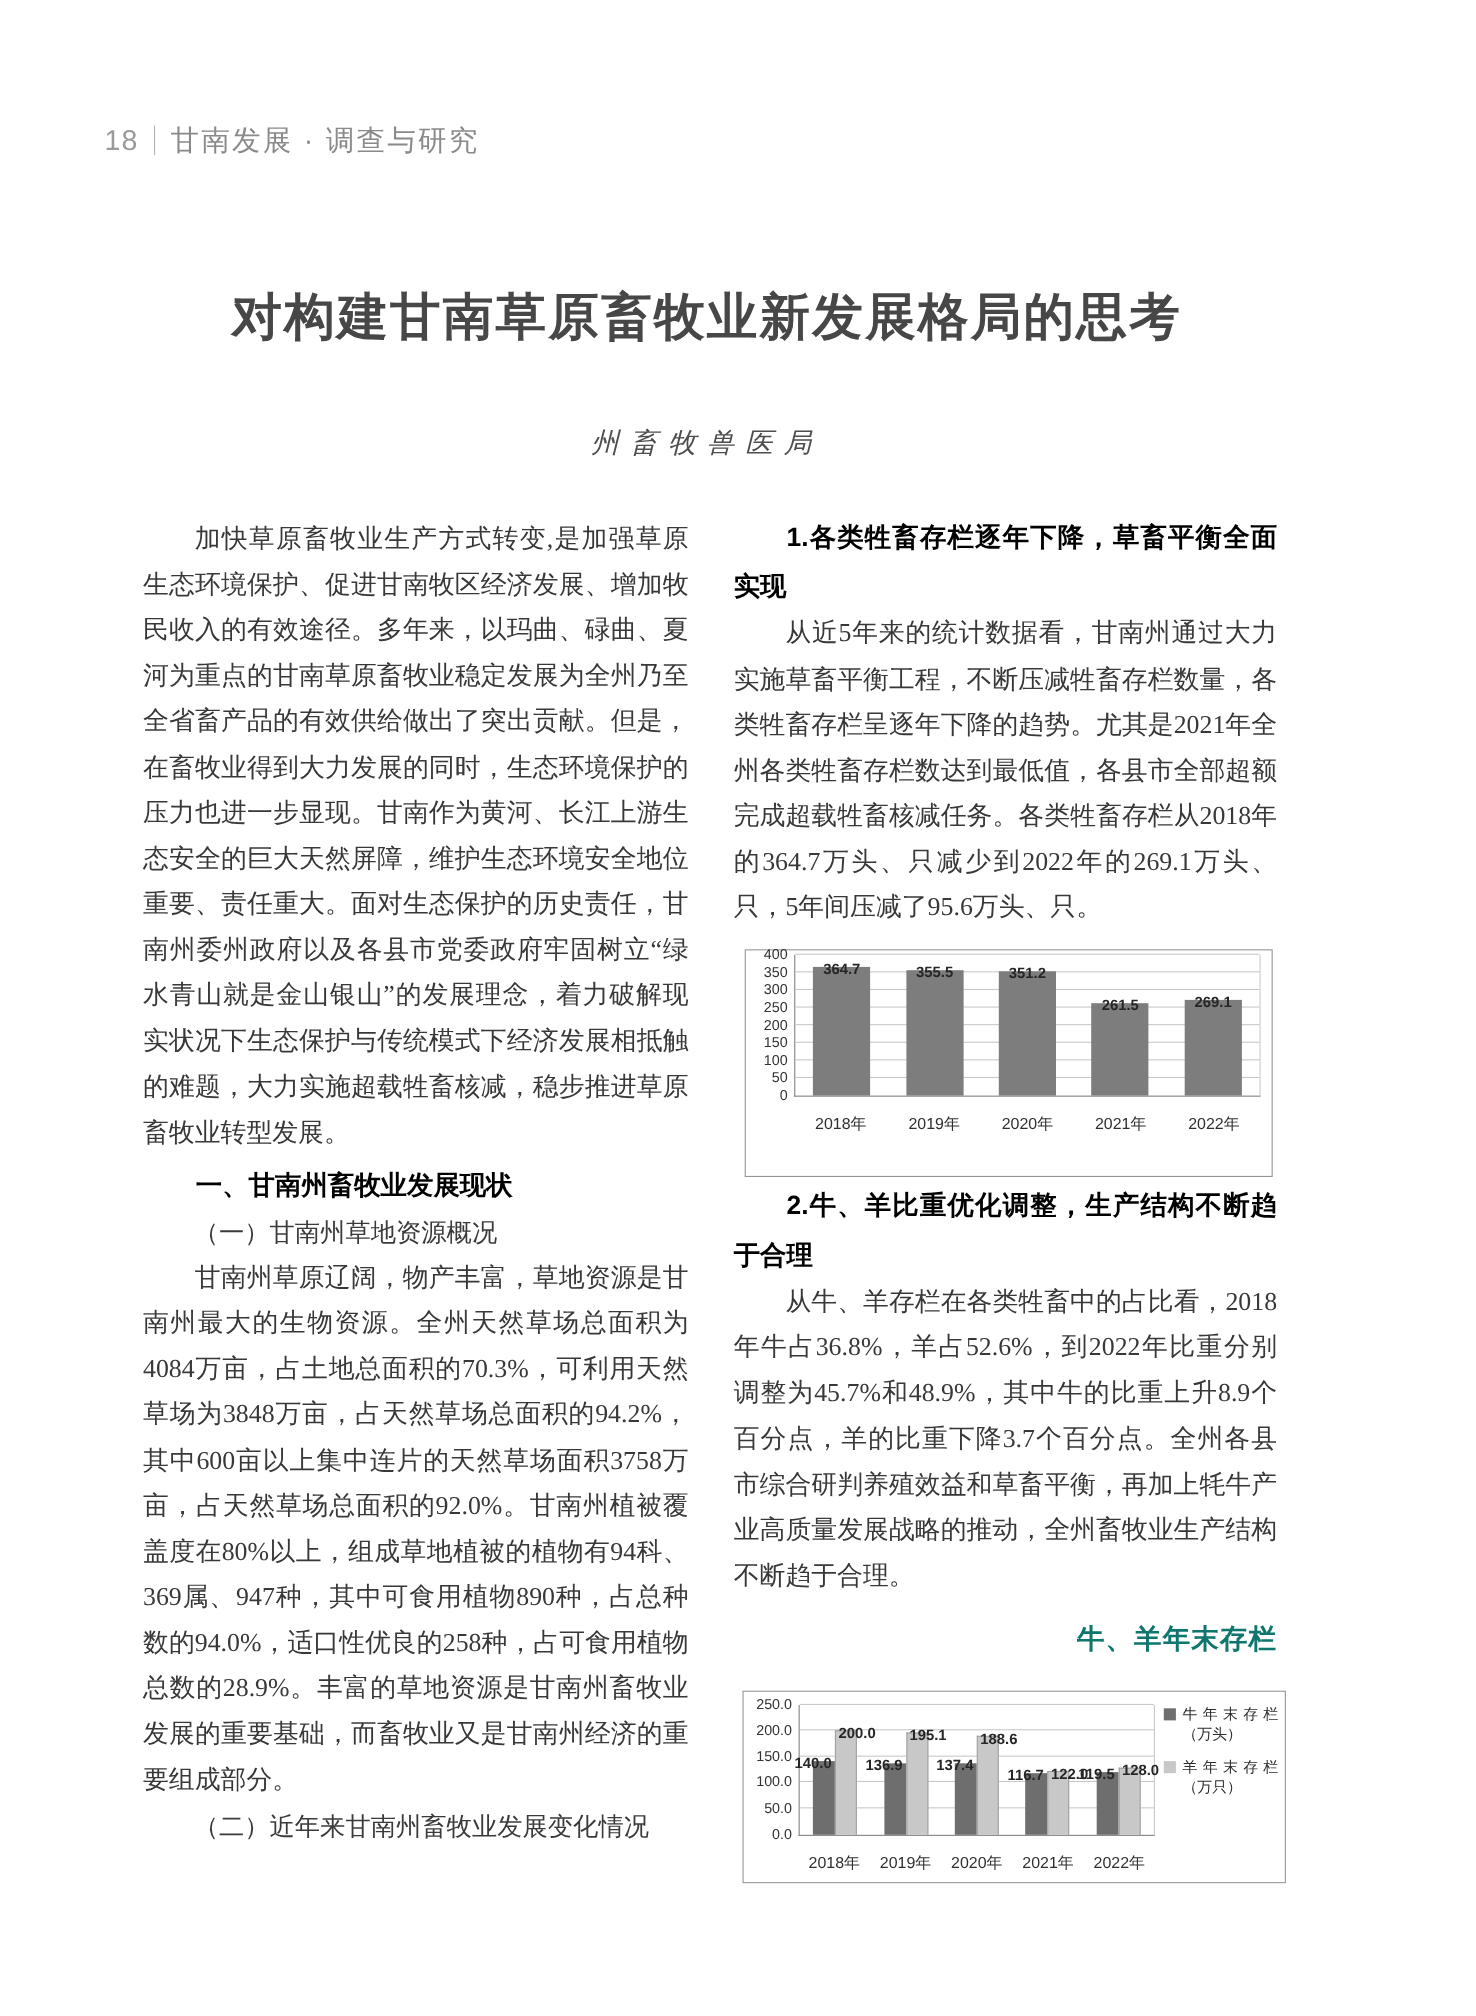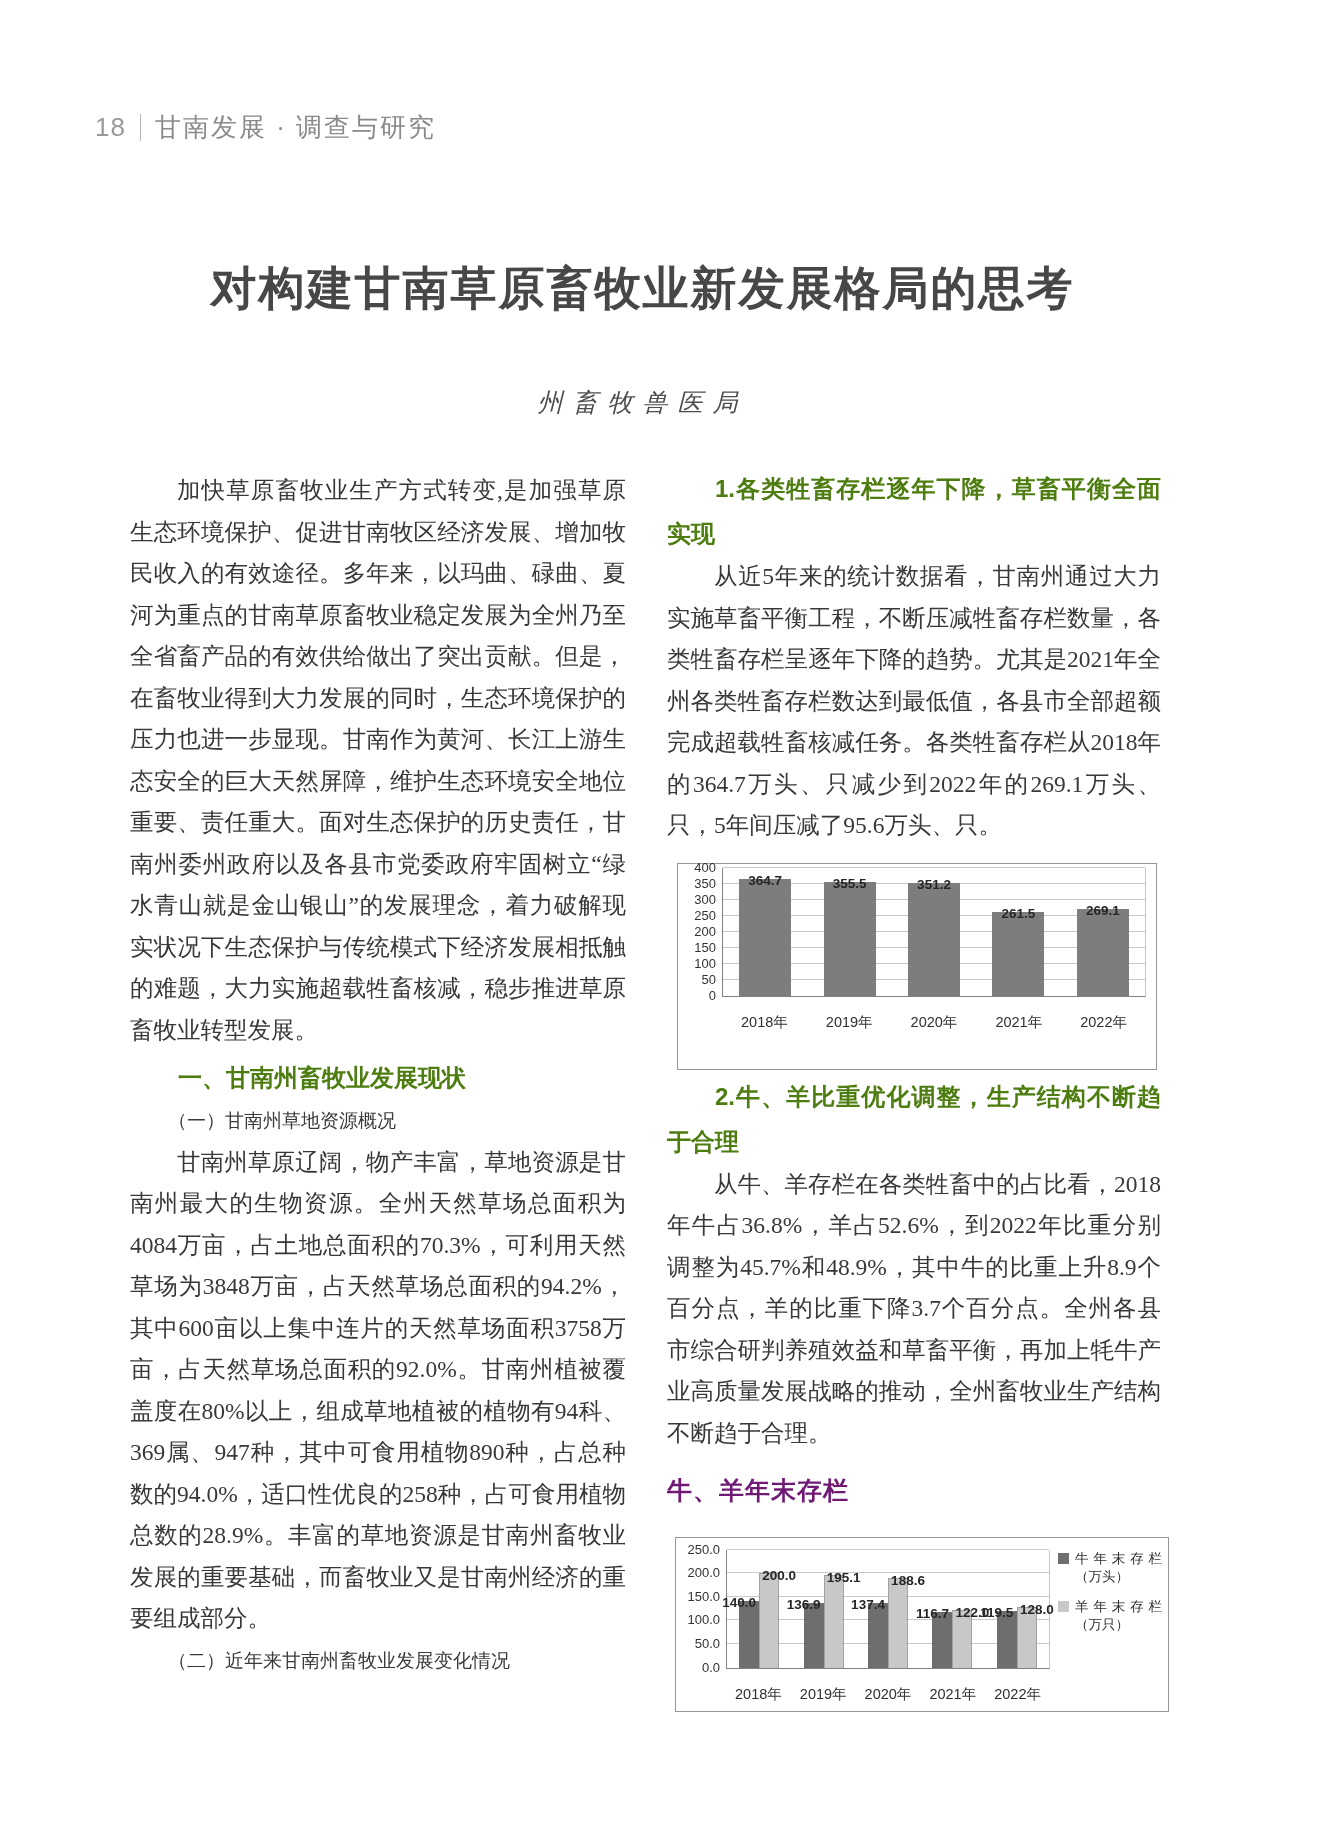--- a/index.html
+++ b/index.html
@@ -18,22 +18,22 @@
          font-size:46px;font-weight:bold;letter-spacing:2px;color:#474747;}
   .author{position:absolute;left:120px;width:1045px;top:386px;text-align:center;
           font-style:italic;font-size:25px;letter-spacing:10px;color:#4e4e4e;}
 
   
   .col{position:absolute;top:462px;text-align:justify;font-size:23.5px;line-height:41.5px;}
   .col-left{left:130px;width:496px;padding-top:8px;}
   .col-right{left:667px;width:494px;}
   .para{text-indent:2em;margin:0;}
   .heading-bold{font-family:"Liberation Sans","DejaVu Sans",sans-serif;font-weight:bold;
-                font-size:24px;color:#4d7c0f;text-indent:2em;line-height:45px;margin:4px 0 0 0;}
-  .heading-sub{font-family:"Liberation Sans","DejaVu Sans",sans-serif;font-size:19px;
+                font-size:24px;color:#000000;text-indent:2em;line-height:45px;margin:4px 0 0 0;}
+  .heading-sub{font-family:"Liberation Sans","DejaVu Sans",sans-serif;font-size:23px;
                color:#3a3a3a;text-indent:2em;line-height:41.5px;margin:0;}
 
   
   .chart-box{box-sizing:border-box;border:1px solid #969696;background:#fff;}
   .chart-title{text-align:center;font-weight:bold;font-size:16px;letter-spacing:2px;
                color:#1f1f1f;height:34px;line-height:38px;text-indent:0;}
   .chart-body{display:flex;}
   .yaxis{position:relative;font-family:"Liberation Sans","DejaVu Sans",sans-serif;
          font-size:13px;color:#333;}
   .ytick{position:absolute;right:6px;white-space:nowrap;line-height:16px;}
@@ -53,21 +53,21 @@
 
   
   .c1{width:480px;margin:16px 0 0 10px;height:207px;padding:4px 10px 2px 4px;}
   .c1 .yaxis{width:40px;height:128px;}
   .c1 .chart-area{height:128px;}
   .c1 .xaxis-row .spacer{width:40px;}
   .c1 .bar{width:52px;background:#7d7d7d;}
 
   
   .c2-heading{font-family:"Liberation Sans","DejaVu Sans",sans-serif;font-weight:bold;
-              font-size:25px;color:#701a75;text-align:left;text-indent:0;margin-top:16px;
+              font-size:25px;color:#0f766e;text-align:right;text-indent:0;margin-top:16px;
               letter-spacing:1px;}
   .c2{width:494px;margin:14px 0 0 8px;height:175px;padding:12px 6px 2px 4px;}
   .c2 .yaxis{width:46px;height:118px;}
   .c2 .chart-area{height:118px;}
   .c2 .xaxis-row .spacer{width:46px;}
   .c2 .bar{width:20px;}
   .c2 .bar.s1{border:1px solid #a2a2a2;border-bottom:none;box-sizing:border-box;}
   .c2 .bar.s0 .barlabel{transform:translateX(-50%) translateX(-10px);}
   .c2 .bar.s1 .barlabel{transform:translateX(-50%) translateX(10px);}
   .legend{width:104px;display:flex;flex-direction:column;gap:12px;

